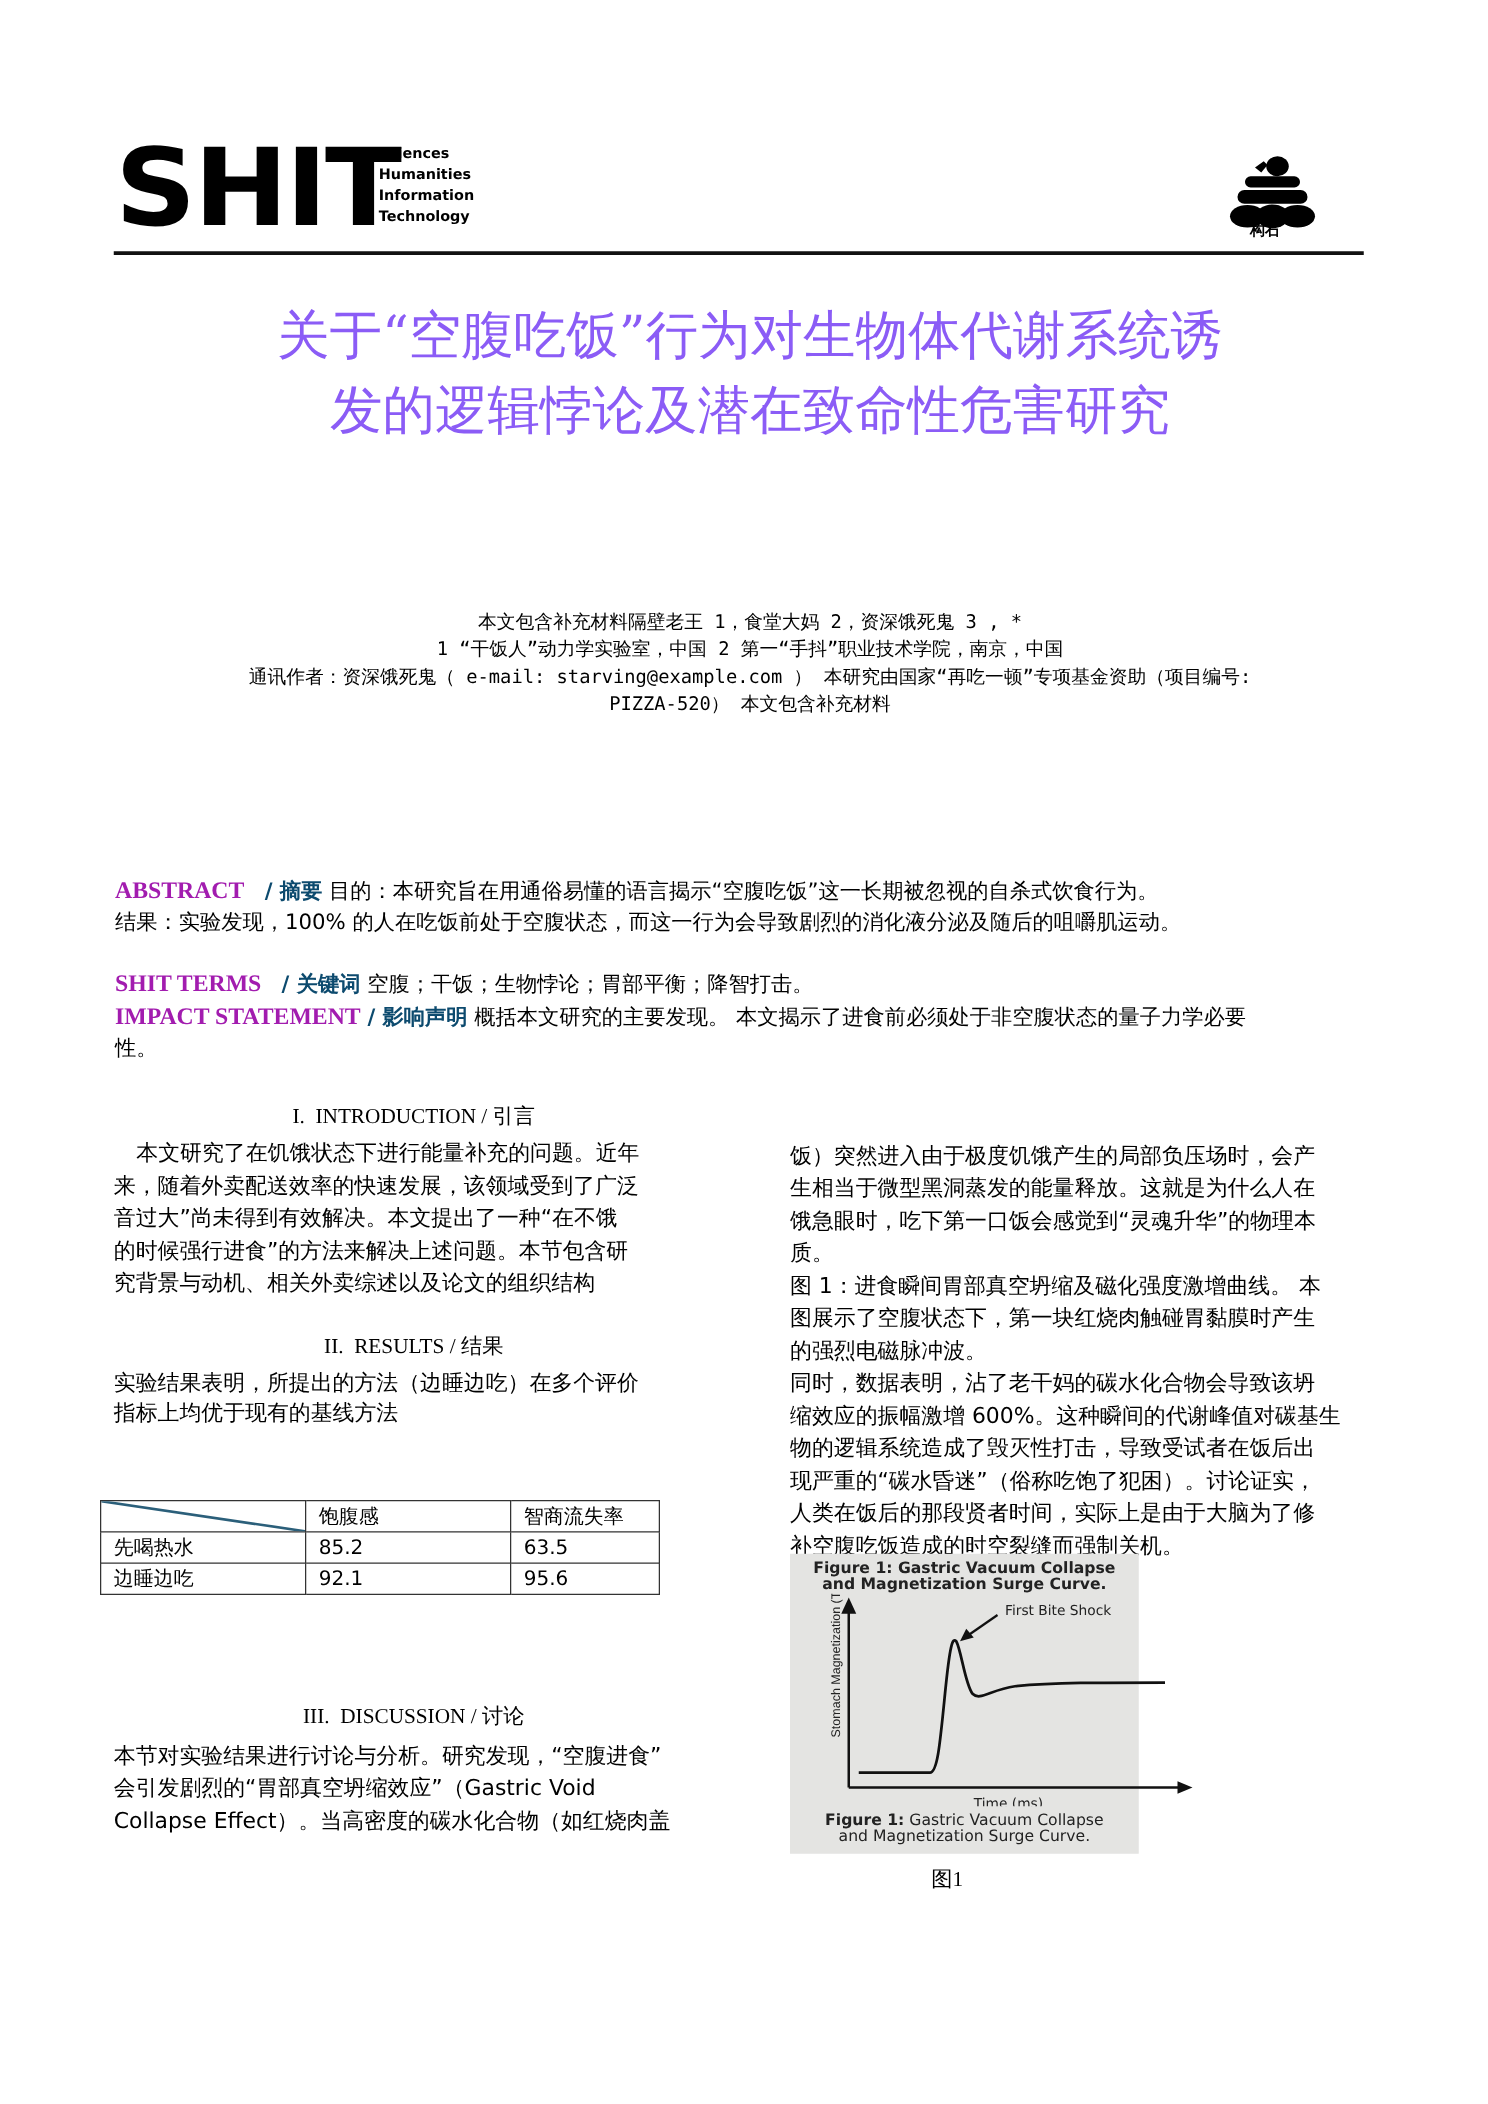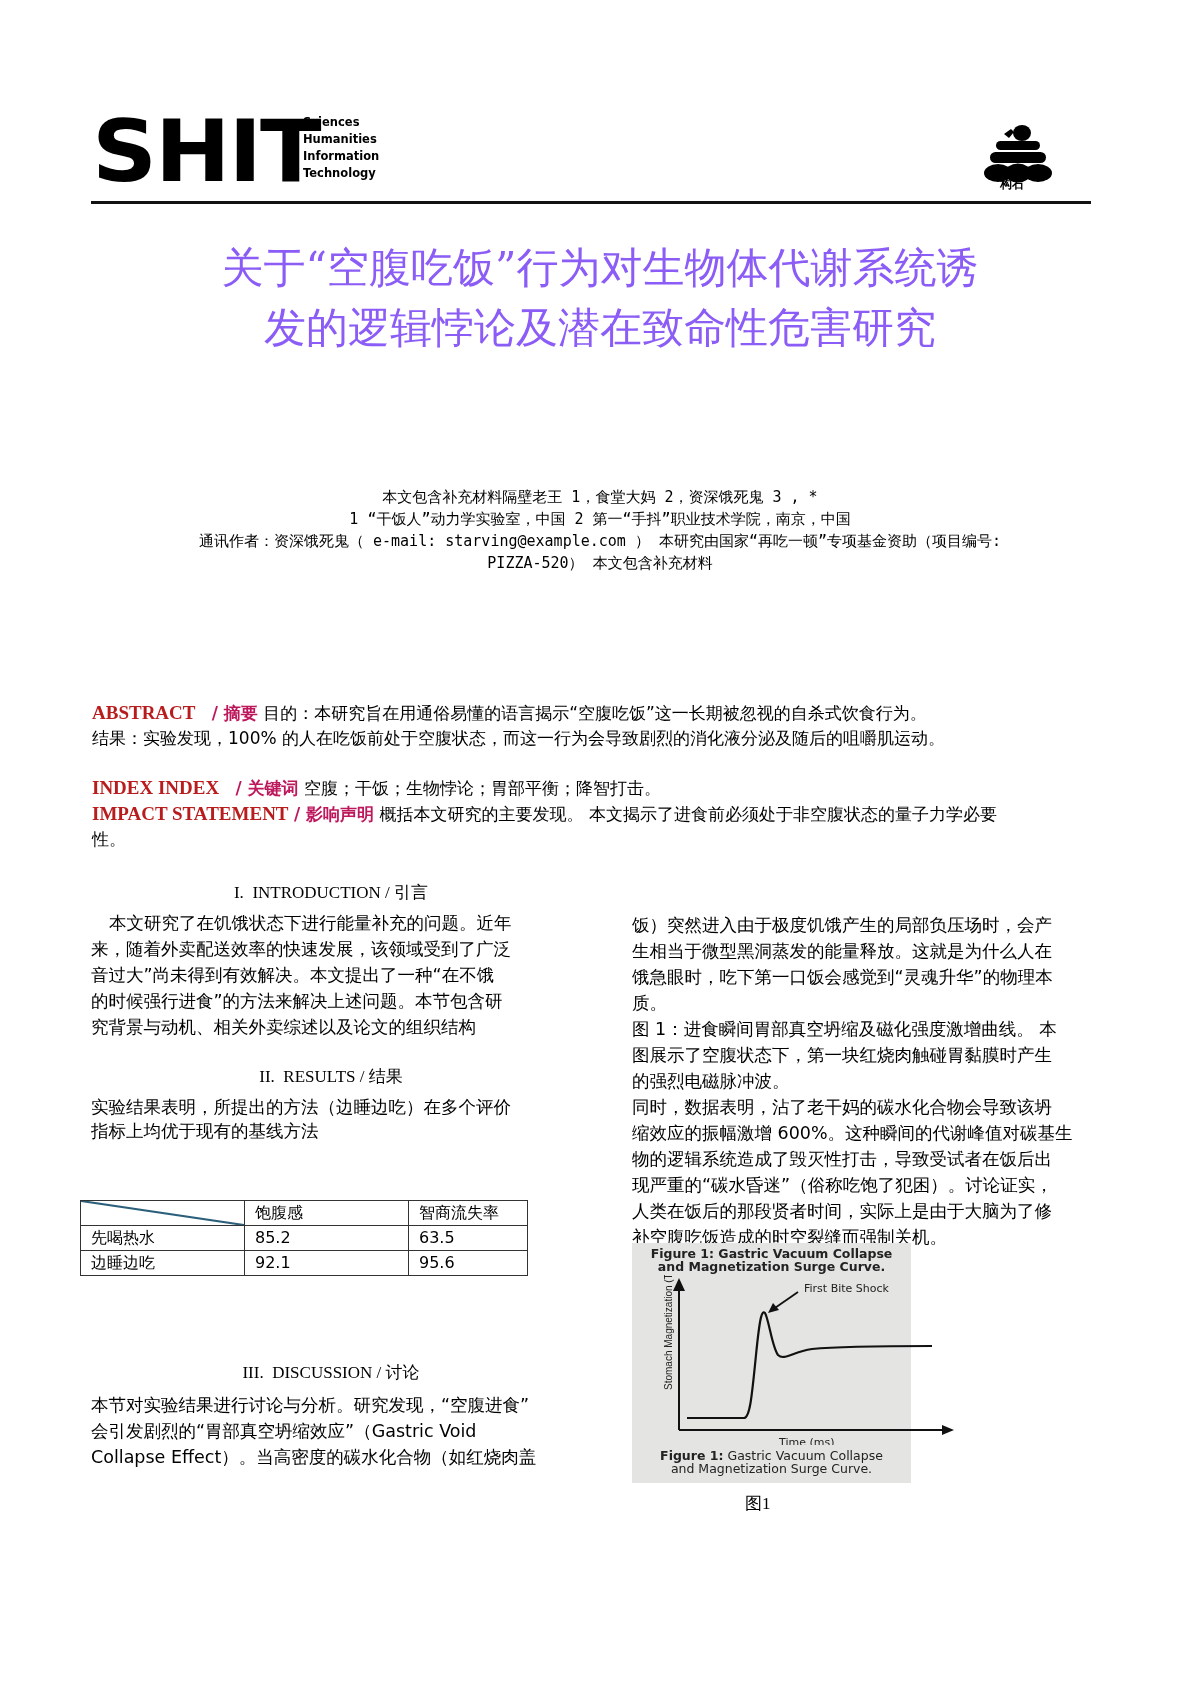--- a/index.html
+++ b/index.html
@@ -19,22 +19,22 @@
     
     .title { left: 100px; top: 238px; width: 1000px; text-align: center; color: #8b5cf6;
              font-family: "DejaVu Serif", serif; font-size: 42px; line-height: 60px; }
 
     
     .authors { left: 100px; top: 486px; width: 1000px; text-align: center;
                font-family: "DejaVu Sans Mono", monospace; font-size: 15px; line-height: 22px; }
 
     
     .meta { left: 92px; width: 1020px; font-size: 17px; line-height: 25px; font-family: "DejaVu Sans", sans-serif; }
-    .kw { color: #b91c1c; font-family: "Liberation Serif", serif; font-weight: bold; font-size: 19px; }
-    .kwc { color: #be185d; font-weight: bold; }
+    .kw { color: #a21caf; font-family: "Liberation Serif", serif; font-weight: bold; font-size: 19px; }
+    .kwc { color: #0c4a6e; font-weight: bold; }
 
     
     .col { font-family: "DejaVu Sans", sans-serif; font-size: 17.5px; line-height: 26px; }
     .sec-head { font-family: "Liberation Serif", serif; font-size: 17px; text-align: center; }
     .sc { font-variant: small-caps; }
 
     table.res { border-collapse: collapse; font-family: "DejaVu Sans", sans-serif; font-size: 16px; }
     table.res td { border: 1.5px solid #333; height: 24px; padding: 0 10px; line-height: 24px; }
 
     .figure { left: 632px; top: 1243px; width: 279px; height: 240px; background: #e4e4e2; }
@@ -79,21 +79,21 @@
 <div class="abs meta" style="top:700px;">
   <div>
     <span class="kw">ABSTRACT</span>&nbsp;&nbsp;
     <span class="kwc">/ 摘要</span>
     <span>目的：本研究旨在用通俗易懂的语言揭示“空腹吃饭”这一长期被忽视的自杀式饮食行为。</span>
   </div>
   <div>结果：实验发现，100% 的人在吃饭前处于空腹状态，而这一行为会导致剧烈的消化液分泌及随后的咀嚼肌运动。</div>
 </div>
 
 <div class="abs meta" style="top:775px;">
-  <span class="kw">INDEX INDEX</span>&nbsp;&nbsp;
+  <span class="kw">SHIT TERMS</span>&nbsp;&nbsp;
   <span class="kwc">/ 关键词</span>
   <span>空腹；干饭；生物悖论；胃部平衡；降智打击。</span>
 </div>
 <div class="abs meta" style="top:801px;">
   <div>
     <span class="kw">IMPACT STATEMENT</span>
     <span class="kwc">/ 影响声明</span>
     <span>概括本文研究的主要发现。 本文揭示了进食前必须处于非空腹状态的量子力学必要</span>
   </div>
   <div>性。</div>

